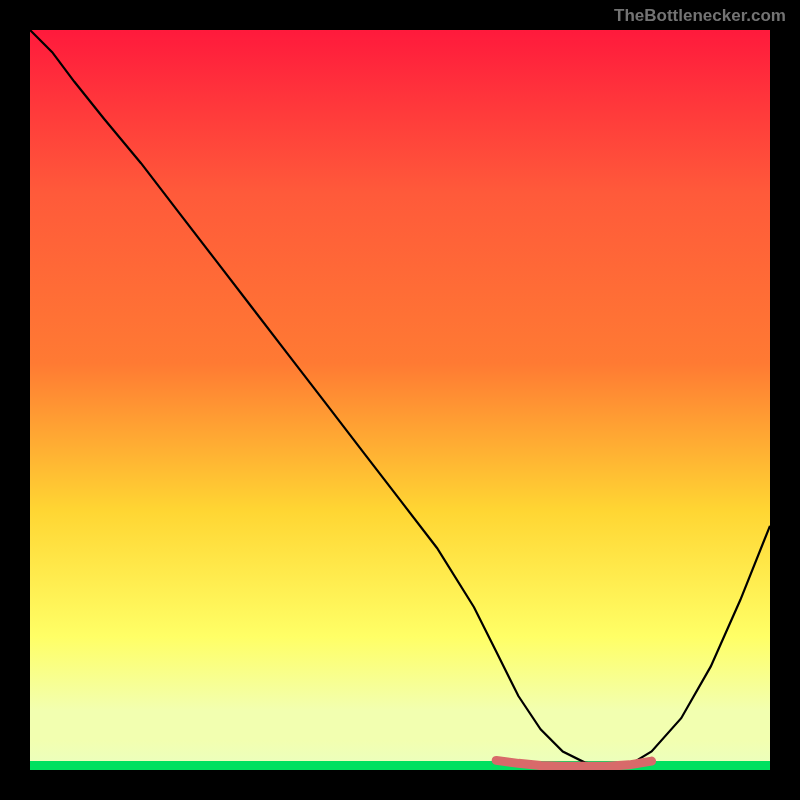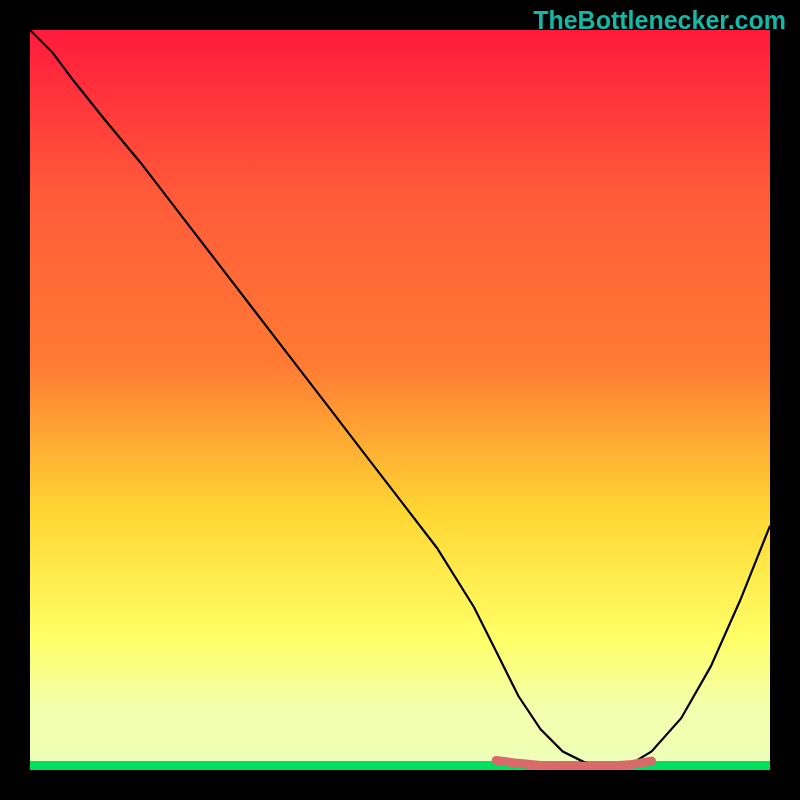--- a/index.html
+++ b/index.html
@@ -14,22 +14,22 @@
   .container {
     position: relative;
     width: 800px;
     height: 800px;
     background: #000;
   }
   .watermark {
     position: absolute;
     top: 6px;
     right: 14px;
-    color: #14b8a6;
-    font-size: 25px;
+    color: #737373;
+    font-size: 17px;
     font-weight: bold;
     z-index: 10;
   }
   .plot-area {
     position: absolute;
     left: 30px;
     top: 30px;
     width: 740px;
     height: 740px;
   }

